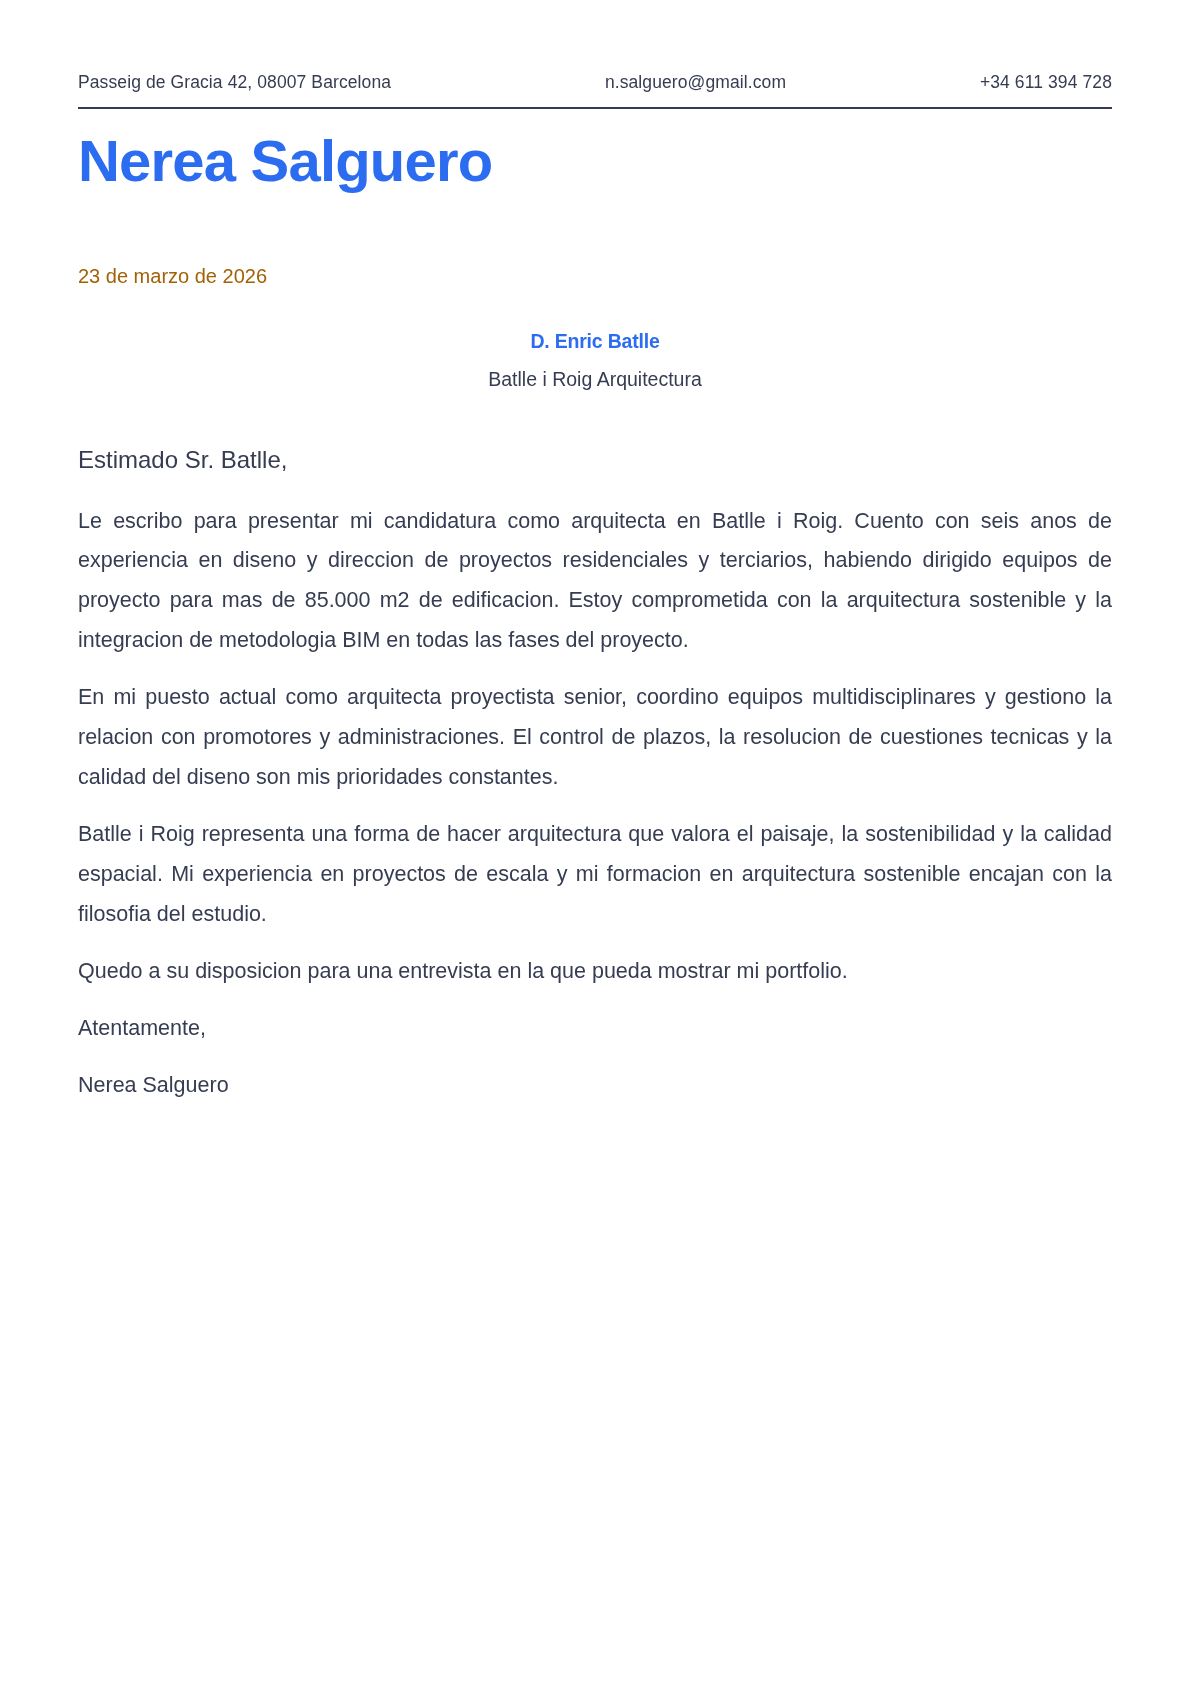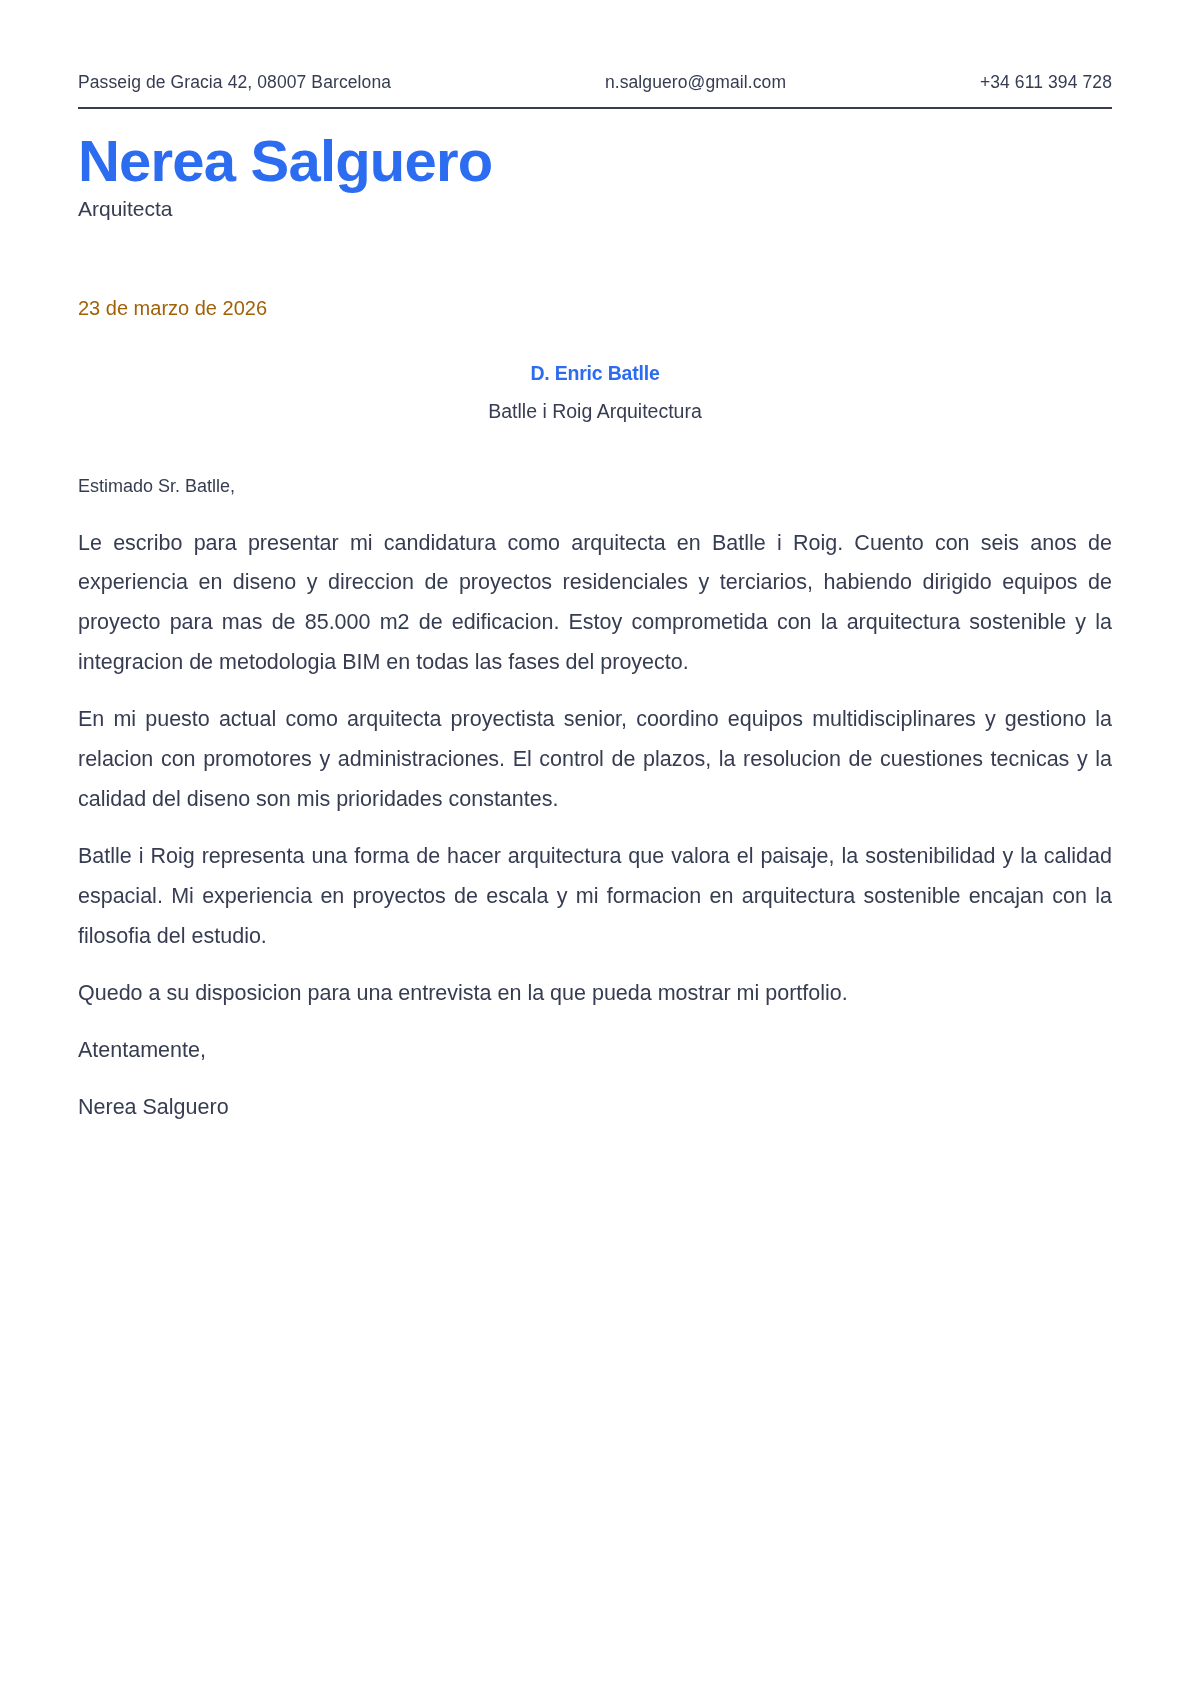--- a/index.html
+++ b/index.html
@@ -79,21 +79,21 @@
   }
   .recipient-company {
     margin-top: 15px;
     font-size: 19.5px;
     color: #363c51;
   }
 
   
   .letter-body { margin-top: 50px; }
   .salutation {
-    font-size: 18px;
+    font-size: 24px;
     line-height: 1.55;
     margin: 0 0 23px 0;
     color: #363c51;
   }
   .body-paragraph {
     font-size: 21.5px;
     line-height: 1.86;
     margin: 0 0 17px 0;
     text-align: justify;
     text-justify: inter-word;
@@ -119,21 +119,20 @@
 <div class="page">
 
   <div class="contact-row">
     <span class="contact-address">Passeig de Gracia 42, 08007 Barcelona</span>
     <span class="contact-email">n.salguero@gmail.com</span>
     <span class="contact-phone">+34 611 394 728</span>
   </div>
 
   <div class="identity">
     <h1 class="full-name">Nerea Salguero</h1>
-    <div class="job-title">Arquitecta</div>
   </div>
 
   <div class="letter-date">23 de marzo de 2026</div>
 
   <div class="recipient-block">
     <div class="recipient-name">D. Enric Batlle</div>
     <div class="recipient-company">Batlle i Roig Arquitectura</div>
   </div>
 
   <div class="letter-body">

